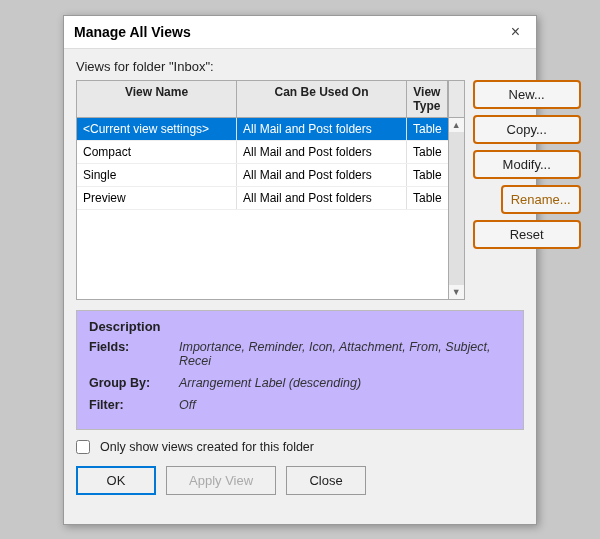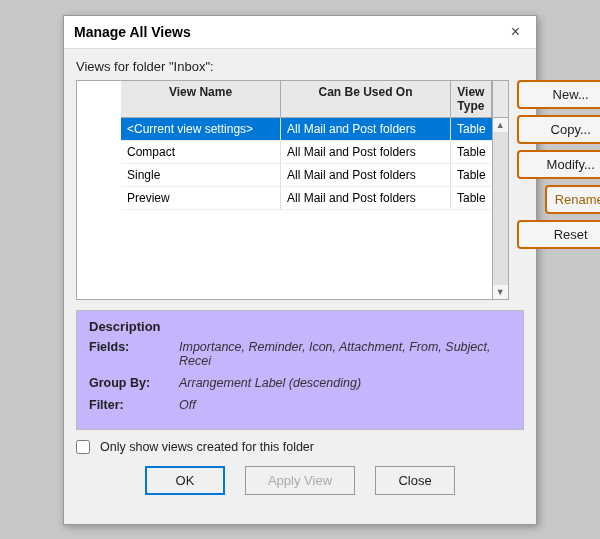--- a/index.html
+++ b/index.html
@@ -59,21 +59,20 @@
     }
     .table-area {
       flex: 1;
       border: 1px solid #aaa;
       background: #fff;
       display: flex;
       flex-direction: column;
       min-height: 220px;
       max-height: 220px;
       overflow: hidden;
-      padding-left: 44px;
     }
     .table-header {
       display: flex;
       background: #e8e8e8;
       border-bottom: 1px solid #aaa;
     }
     .th {
       padding: 4px 6px;
       font-weight: 600;
       font-size: 12px;
@@ -189,22 +188,21 @@
       margin-top: 10px;
       display: flex;
       align-items: center;
       gap: 10px;
       font-size: 12.5px;
       color: #222;
     }
     .checkbox-row input[type="checkbox"] { width: 14px; height: 14px; cursor: pointer; }
     .footer-btns {
       display: flex;
-      justify-content: center;
-      gap: 20px;
+      gap: 10px;
       margin-top: 12px;
       padding-bottom: 10px;
     }
     .footer-btn {
       padding: 5px 22px;
       font-size: 13px;
       border: 1px solid #999;
       background: #f0f0f0;
       cursor: pointer;
       min-width: 80px;

